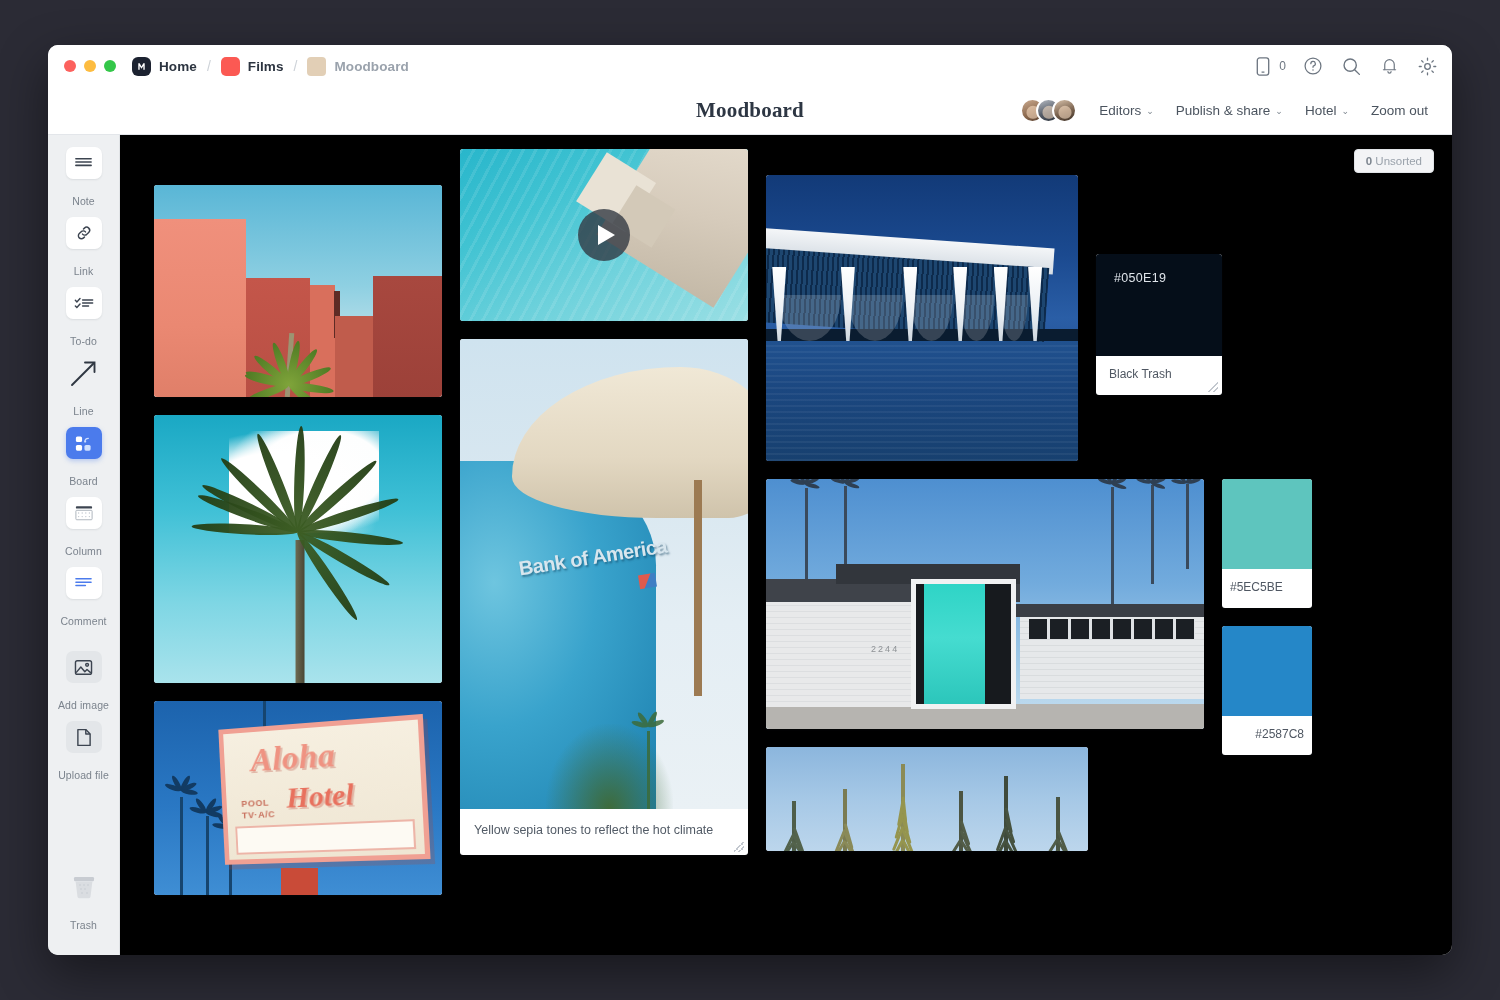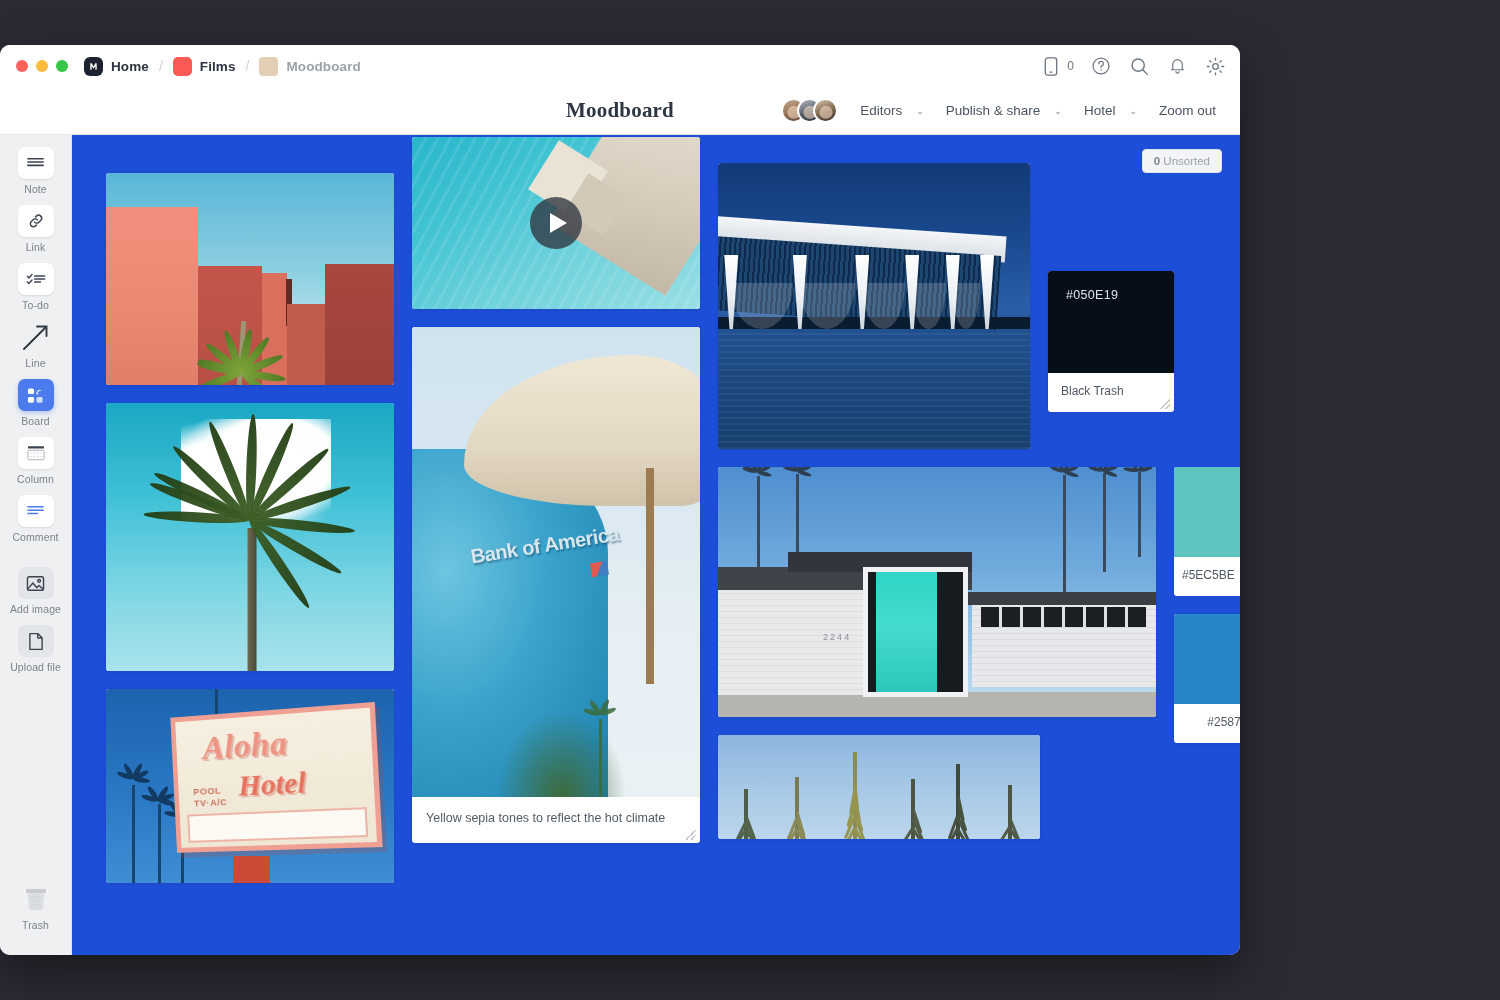--- a/index.html
+++ b/index.html
@@ -3,21 +3,21 @@
 <meta charset="utf-8">
 <style>
   * { box-sizing: border-box; margin: 0; padding: 0; }
   html, body {
     width: 1500px; height: 1000px;
     background: #2b2b36;
     font-family: "Liberation Sans", sans-serif;
     overflow: hidden;
   }
   .desktop {
-    width: 1240px; height: 1000px;
+    width: 1500px; height: 1000px;
     background: #2b2b35;
     display: flex; align-items: center; justify-content: center;
   }
   .window {
     width: 1404px; height: 910px;
     background: #eceef0;
     border-radius: 10px;
     overflow: hidden;
     display: flex; flex-direction: column;
     box-shadow: 0 18px 50px rgba(0,0,0,.45);
@@ -75,21 +75,21 @@
     width: 25px; height: 25px; border-radius: 50%;
     border: 2px solid #fff; margin-left: -9px;
     background-size: cover; overflow: hidden; position: relative;
   }
   .avatar:first-child { margin-left: 0; }
   .av1 { background: linear-gradient(160deg,#c9a98e 0%,#8d6a4f 60%,#5a4332 100%); }
   .av2 { background: linear-gradient(160deg,#b7bcc4 0%,#565d68 55%,#2d333c 100%); }
   .av3 { background: linear-gradient(160deg,#d9c3ac 0%,#7b6450 55%,#3b2f25 100%); }
   .av-face { position:absolute; left:50%; top:52%; width:13px; height:13px; border-radius:50% 50% 45% 45%; transform: translate(-50%,-40%); background: rgba(255,228,200,.55); }
   .menu-btn {
-    font-size: 13.5px; color: #4b545f; display: flex; align-items: center; gap: 14px;
+    font-size: 13.5px; color: #4b545f; display: flex; align-items: center; gap: 5px;
     cursor: default; white-space: nowrap;
   }
   .caret { font-size: 9px; color: #7d868f; }
 
   
   .body { flex: 1; display: flex; min-height: 0; }
 
   
   .toolbar {
     width: 72px; background: #eef0f2; flex: 0 0 72px;
@@ -99,28 +99,28 @@
   }
   .tool { width: 62px; display: flex; flex-direction: column; align-items: center; margin-bottom: 10px; cursor: default; }
   .tool-box {
     width: 36px; height: 32px; border-radius: 7px;
     background: #fff; display: flex; align-items: center; justify-content: center;
     box-shadow: 0 1px 2px rgba(40,50,60,.10);
   }
   .tool-box.plain { background: transparent; box-shadow: none; }
   .tool-box.grey { background: #e3e6e9; box-shadow: none; }
   .tool-box.active { background: #4b7bec; box-shadow: 0 2px 5px rgba(75,123,236,.35); }
-  .tool-label { font-size: 10.5px; color: #7b838d; margin-top: 4px; letter-spacing: .1px; }
+  .tool-label { font-size: 10.5px; color: #7b838d; margin-top: 16px; letter-spacing: .1px; }
   .tool-spacer { height: 14px; }
   .trash-tool { position: absolute; bottom: 14px; }
 
   
   .canvas {
-    flex: 1; background: #1d4ed8; position: relative; overflow: hidden;
-    padding: 2px 16px;
+    flex: 1; background: #000000; position: relative; overflow: hidden;
+    padding: 14px 16px;
   }
   .unsorted {
     position: absolute; top: 14px; right: 18px;
     background: #f3f4f6; border: 1px solid #e0e3e7; border-radius: 4px;
     padding: 5px 11px; font-size: 11.5px; color: #9aa2ab;
   }
   .unsorted b { color: #7c858f; font-weight: bold; }
 
   .columns { display: flex; gap: 18px; padding-left: 18px; }
   .col { display: flex; flex-direction: column; gap: 18px; }
@@ -711,21 +711,21 @@
                   <div class="pal-col" style="left:73%"></div>
                   <div class="pal-col" style="left:84%"></div>
                   <div class="pal-arch" style="left:4%;width:20%"></div>
                   <div class="pal-arch" style="left:26%;width:18%"></div>
                   <div class="pal-arch" style="left:46%;width:14%"></div>
                   <div class="pal-arch" style="left:62%;width:11%"></div>
                   <div class="pal-arch" style="left:75%;width:9%"></div>
                 </div>
               </div>
 
-              <div class="card" style="width:126px; margin-top:108px">
+              <div class="card" style="width:126px; margin-top:79px">
                 <div class="swatch-fill" style="height:102px; background:#050E19; position:relative">
                   <span class="swatch-hex-inner">#050E19</span>
                 </div>
                 <div class="swatch-label">
                   <span>Black Trash</span>
                   <span class="resize-grip"></span>
                 </div>
               </div>
             </div>
 

